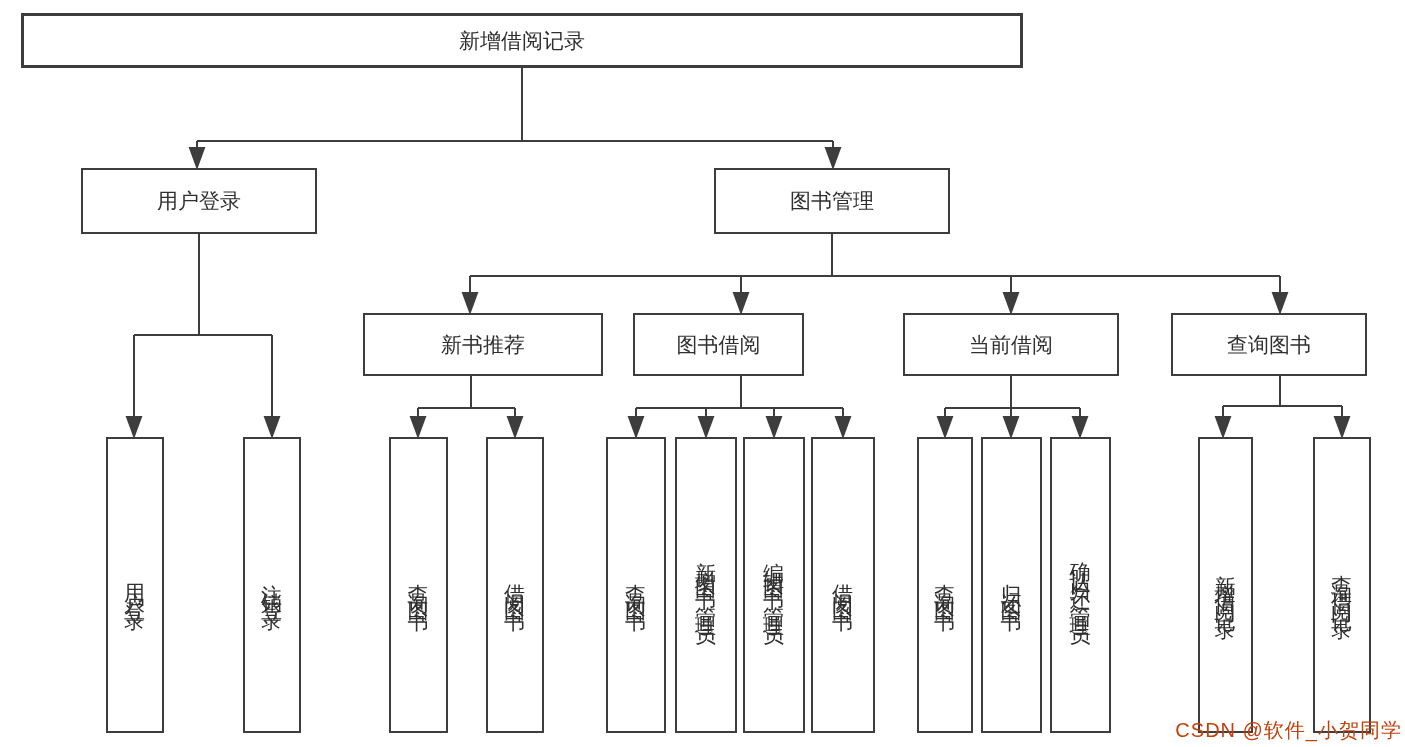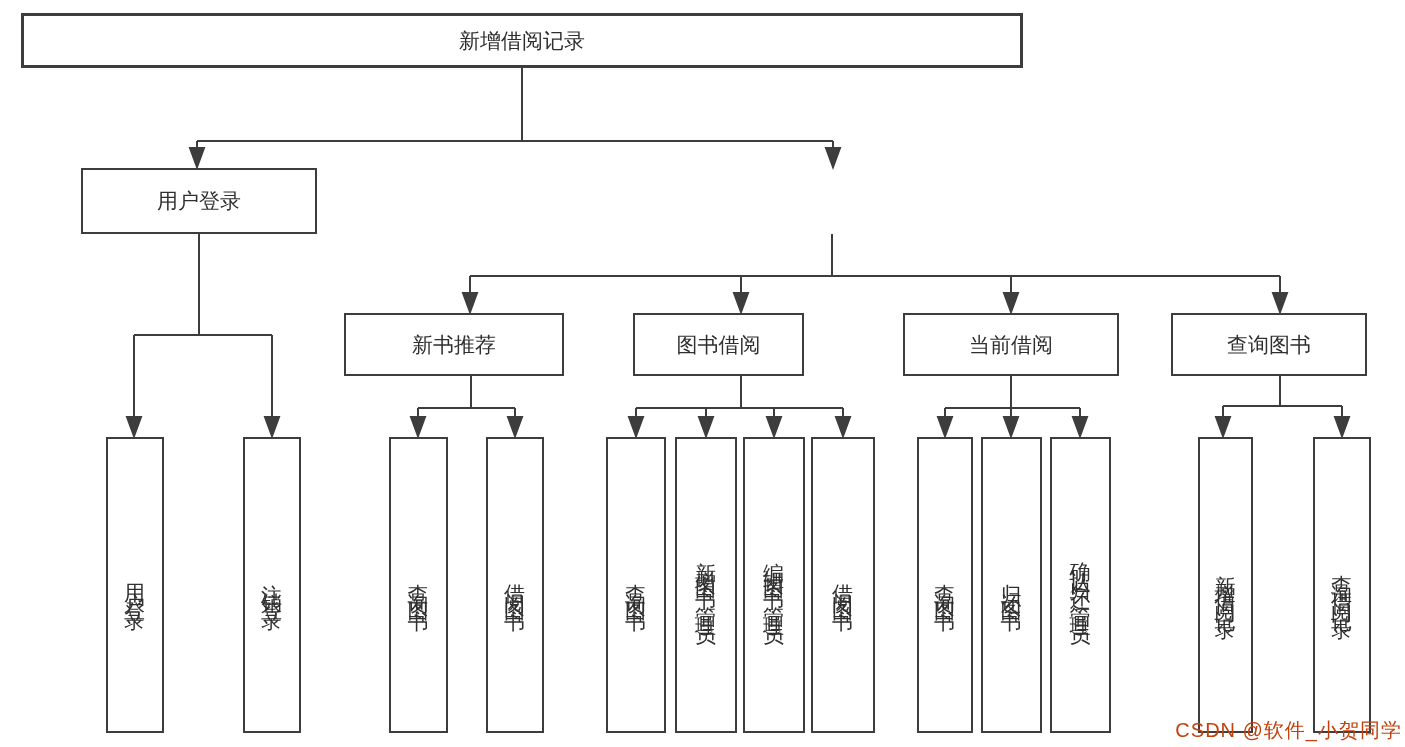--- a/index.html
+++ b/index.html
@@ -134,22 +134,25 @@
     </g>
   </svg>
 
   <div class="node root" style="left:21px;top:13px;width:1002px;height:55px">
     <span>新增借阅记录</span>
   </div>
 
   <div class="node" style="left:81px;top:168px;width:236px;height:66px">
     <span>用户登录</span>
   </div>
-
-  <div class="node" style="left:344px;top:313px;width:220px;height:63px">
+  <div class="node" style="left:714px;top:168px;width:236px;height:66px">
+    <span>图书管理</span>
+  </div>
+
+  <div class="node" style="left:363px;top:313px;width:240px;height:63px">
     <span>新书推荐</span>
   </div>
   <div class="node" style="left:633px;top:313px;width:171px;height:63px">
     <span>图书借阅</span>
   </div>
   <div class="node" style="left:903px;top:313px;width:216px;height:63px">
     <span>当前借阅</span>
   </div>
   <div class="node" style="left:1171px;top:313px;width:196px;height:63px">
     <span>查询图书</span>

